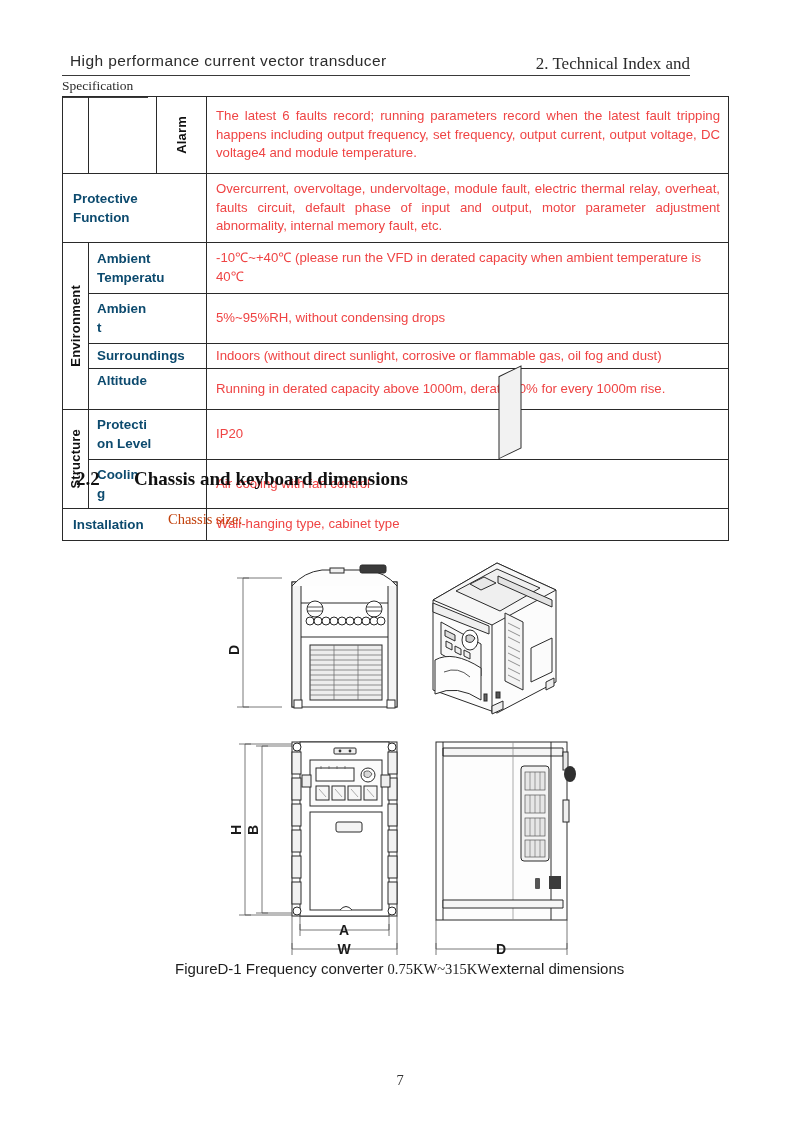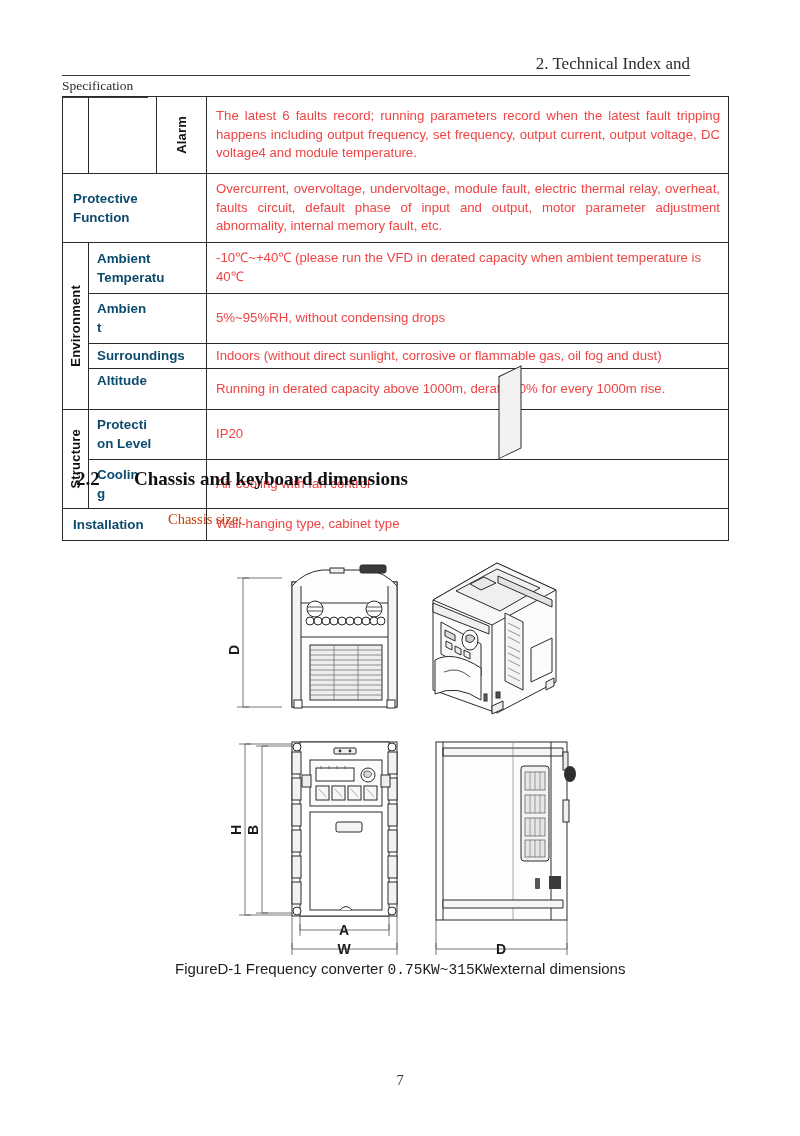--- a/index.html
+++ b/index.html
@@ -155,40 +155,41 @@
     position: absolute;
     left: 175px;
     top: 960px;
     width: 460px;
     font-size: 15px;
     color: #1d1d1d;
     white-space: nowrap;
     font-family: "Liberation Sans", sans-serif;
   }
   .fig-caption .serifbit {
-    font-family: Liberation Mono, monospace;
+    font-family: Liberation Serif, serif;
     font-size: 14.5px;
   }
 
   
   .page-number {
     position: absolute;
     left: 0;
     top: 1072px;
     width: 800px;
     text-align: center;
     font-family: "Liberation Serif", serif;
     font-size: 14.5px;
     color: #333;
   }
 </style>
 </head>
 <body>
 
 <div class="page-header">
+  <div class="hdr-left">High performance current vector transducer</div>
   <div class="hdr-right">2. Technical Index and</div>
   <div class="hdr-rule"></div>
   <div class="hdr-cont">Specification</div>
   <div class="hdr-rule2"></div>
 </div>
 
 <table class="spec-table">
   <colgroup>
     <col style="width:26px">
     <col style="width:68px">

